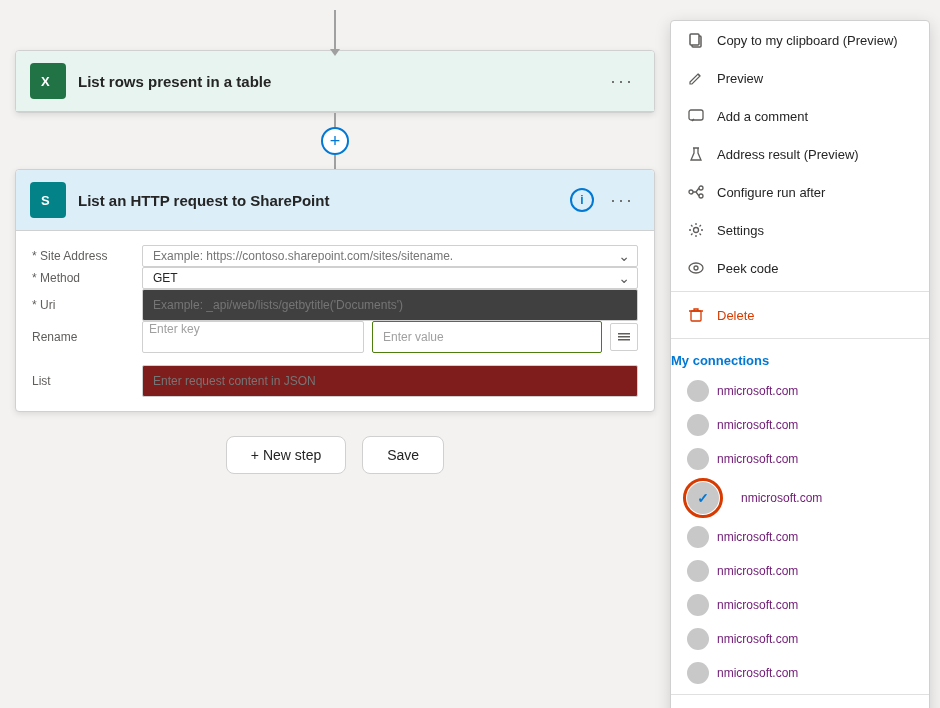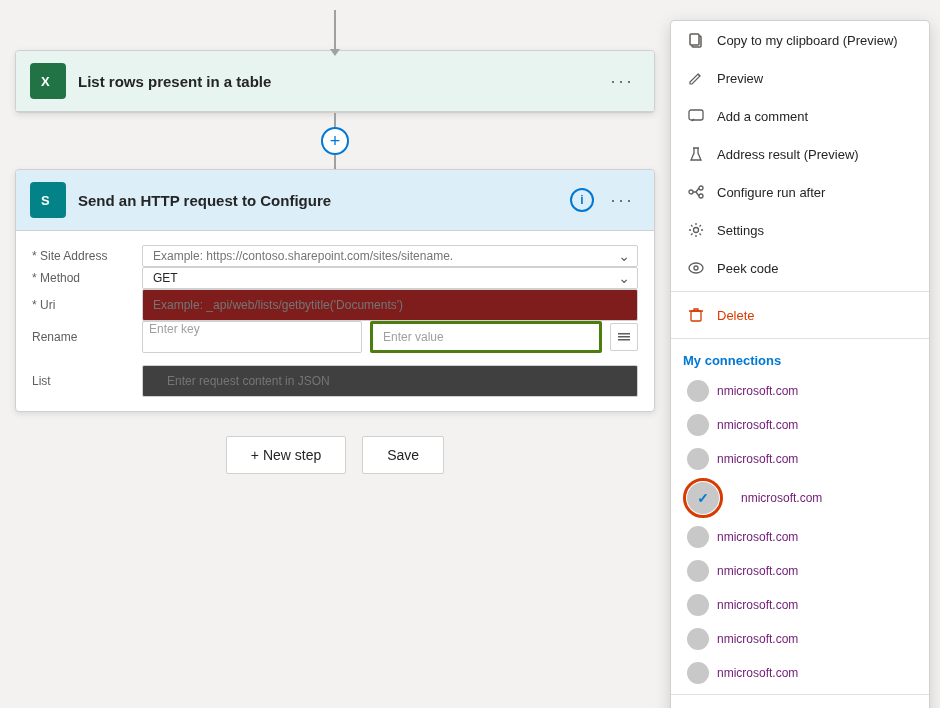--- a/index.html
+++ b/index.html
@@ -176,21 +176,21 @@
       font-size: 12px;
       color: #a0a0a0;
       background: #fff;
       display: flex;
       margin-right: 8px;
     }
 
     .headers-value {
       flex: 1;
       height: 32px;
-      border: 3px solid #4d7c0f;
+      border: 1px solid #4d7c0f;
       border-radius: 2px;
       padding: 0 10px;
       font-size: 12px;
       color: #a0a0a0;
       background: #fff;
       display: flex;
       align-items: center;
       margin-right: 8px;
     }
 
@@ -235,21 +235,21 @@
       display: flex;
       gap: 16px;
       margin-top: 24px;
       align-items: center;
     }
 
     .btn-outline {
       padding: 10px 24px;
       border: 1px solid #d0d0d0;
       background: #fff;
-      border-radius: 2px;
+      border-radius: 8px;
       font-size: 14px;
       color: #252525;
       cursor: pointer;
     }
 
     
     .context-menu {
       position: absolute;
       top: 20px;
       right: 10px;
@@ -290,21 +290,21 @@
       color: #d83b01;
     }
 
     .menu-divider {
       height: 1px;
       background: #e0e0e0;
       margin: 4px 0;
     }
 
     .my-connections-header {
-      padding: 10px 12px 6px;
+      padding: 10px 0 6px;
       font-size: 13px;
       font-weight: 600;
       color: #0078d4;
     }
 
     .connection-item {
       display: flex;
       align-items: center;
       padding: 6px 16px;
       cursor: pointer;
@@ -382,21 +382,21 @@
     </div>
 
     <div class="step-card active">
       <div class="step-card-header">
         <div class="step-icon sharepoint-icon">
           <svg width="22" height="22" viewBox="0 0 22 22" fill="none">
             <rect width="22" height="22" rx="2" fill="#038387"></rect>
             <text x="4" y="16" font-size="13" fill="white" font-weight="bold" font-family="Arial">S</text>
           </svg>
         </div>
-        <span class="step-title">Send an HTTP request to Configure</span>
+        <span class="step-title">List an HTTP request to SharePoint</span>
         <div class="step-info-btn">
           <span>i</span>
         </div>
         <span class="step-more-btn">···</span>
       </div>
 
       <div class="step-body">
 
         <div class="form-row">
           <span class="form-label">* Site Address</span>
@@ -410,21 +410,21 @@
           <span class="form-label">* Method</span>
           <div class="form-input-with-dropdown">
             <input type="text" value="GET" style="color: rgb(37, 37, 37);">
             <span class="dropdown-chevron">⌄</span>
           </div>
         </div>
 
         <div class="form-row">
           <span class="form-label">* Uri</span>
           <div style="flex:1;">
-            <input type="text" style="width: 100%; height: 32px; border: 1px solid rgb(208, 208, 208); border-radius: 2px; padding: 0px 10px; font-size: 12px; color: rgb(160, 160, 160); background: #7f1d1d; outline: none;" placeholder="Example: _api/web/lists/getbytitle('Documents')">
+            <input type="text" style="width: 100%; height: 32px; border: 1px solid rgb(208, 208, 208); border-radius: 2px; padding: 0px 10px; font-size: 12px; color: rgb(160, 160, 160); background: #404040; outline: none;" placeholder="Example: _api/web/lists/getbytitle('Documents')">
           </div>
         </div>
 
         <div class="headers-row">
           <span class="headers-label">Rename</span>
           <div class="headers-key">
             <span style="color:#a0a0a0;font-size:12px;">Enter key</span>
           </div>
           <div class="headers-value">
             <span style="color:#a0a0a0;font-size:12px;">Enter value</span>
@@ -434,21 +434,21 @@
               <rect x="1" y="3" width="12" height="1.5" fill="#605e5c"></rect>
               <rect x="1" y="6" width="12" height="1.5" fill="#605e5c"></rect>
               <rect x="1" y="9" width="12" height="1.5" fill="#605e5c"></rect>
             </svg>
           </div>
         </div>
 
         <div class="form-row">
           <span class="form-label">List</span>
           <div style="flex:1;">
-            <input type="text" style="width: 100%; height: 32px; border: 1px solid rgb(208, 208, 208); border-radius: 2px; padding: 0px 24px; font-size: 12px; color: rgb(160, 160, 160); background: #404040; outline: none;" placeholder="Enter request content in JSON">
+            <input type="text" style="width: 100%; height: 32px; border: 1px solid rgb(208, 208, 208); border-radius: 2px; padding: 0px 10px; font-size: 12px; color: rgb(160, 160, 160); background: #7f1d1d; outline: none;" placeholder="Enter request content in JSON">
           </div>
         </div>
       </div>
     </div>
 
     <div class="bottom-actions">
       <button class="btn-outline">+ New step</button>
       <button class="btn-outline">Save</button>
     </div>
   </div>

